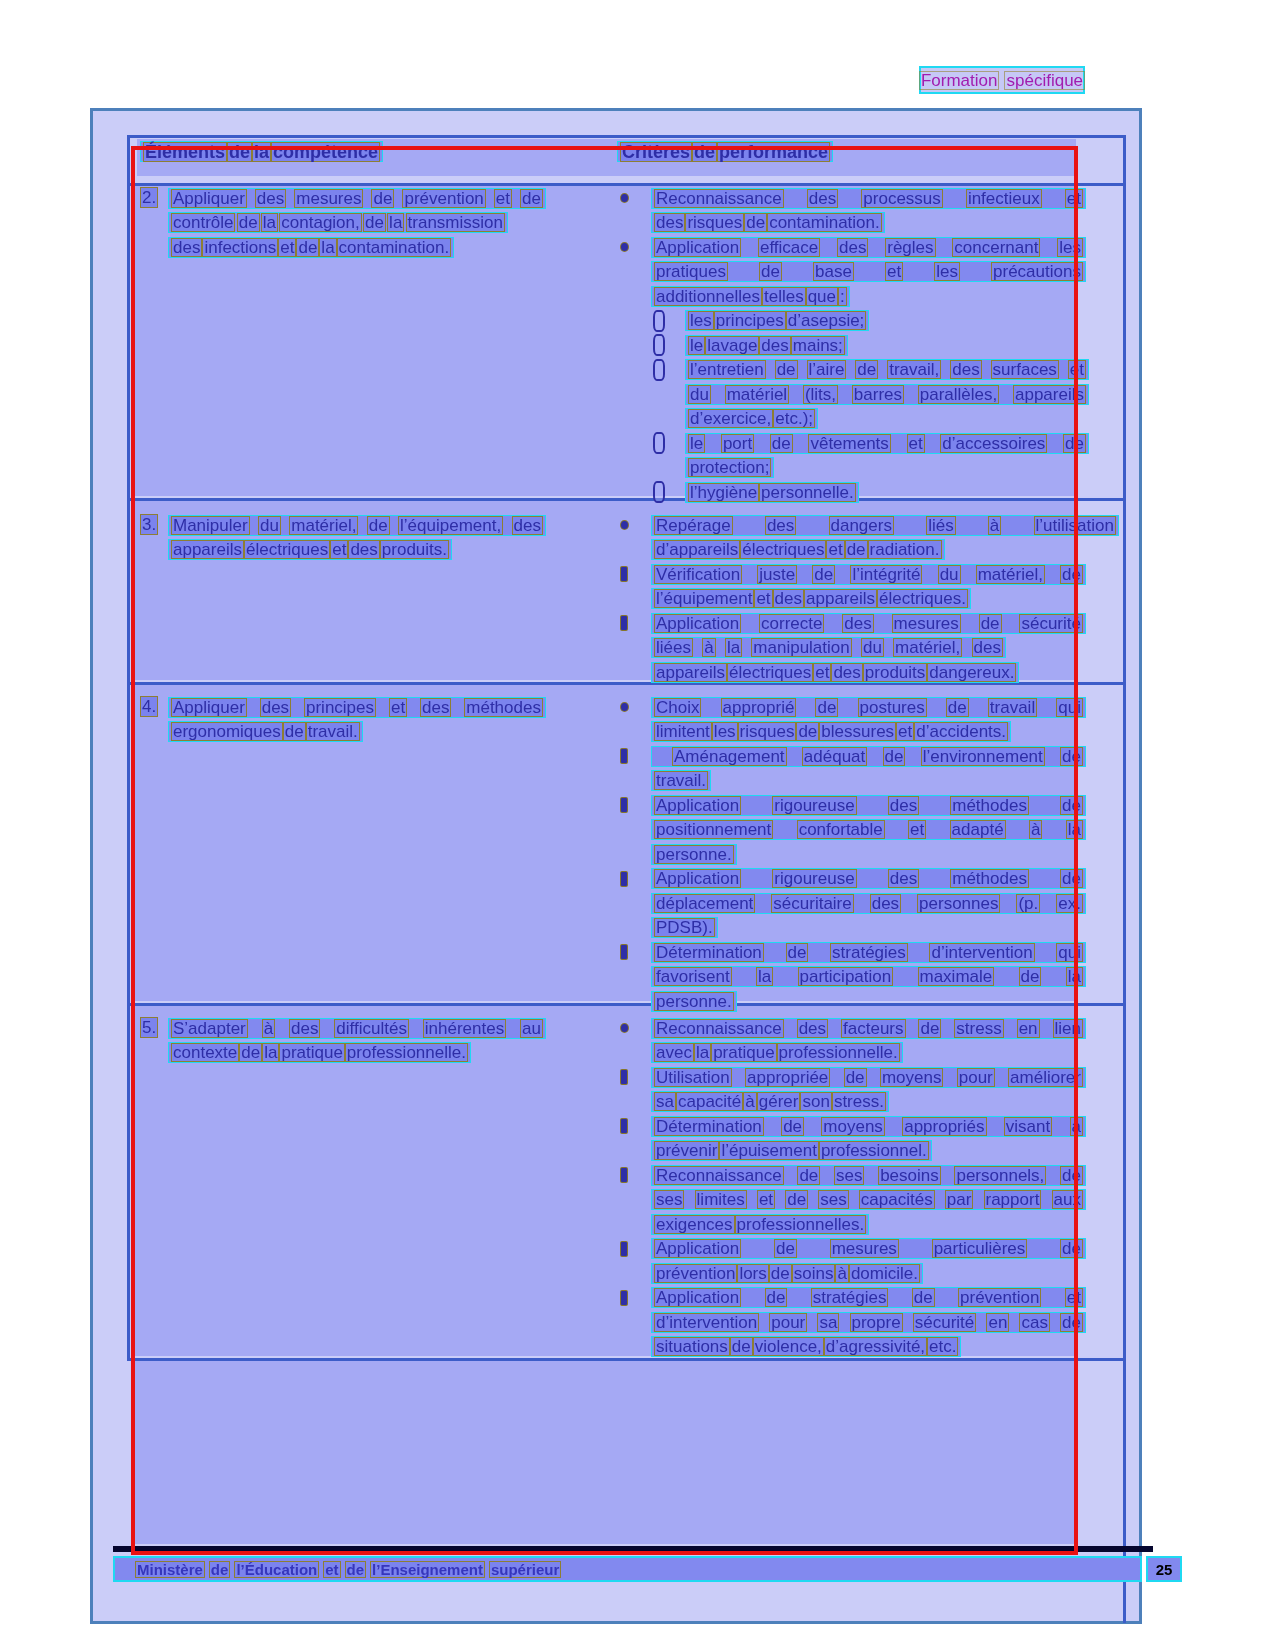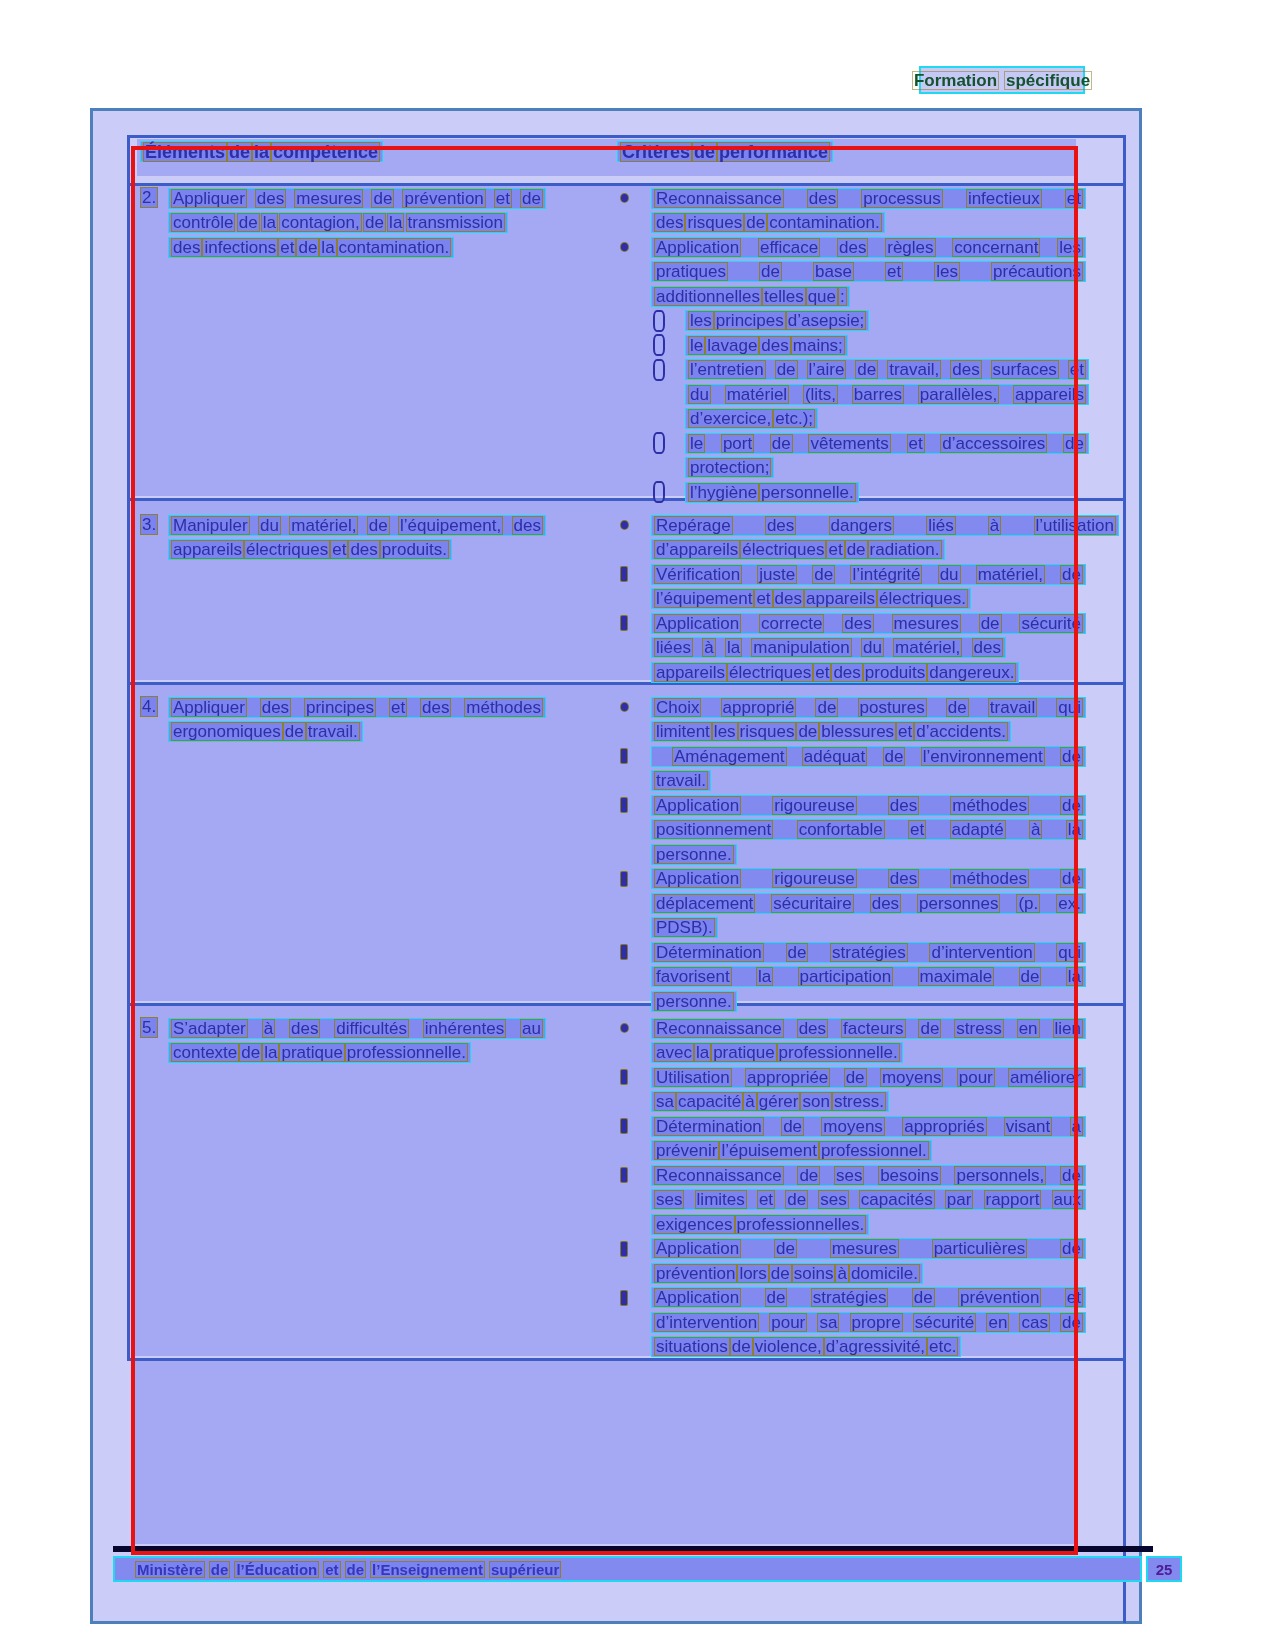--- a/index.html
+++ b/index.html
@@ -47,41 +47,41 @@
   .num{width:28px;flex:none;}
   .mk{width:34px;flex:none;display:flex;align-items:center;}
 
   .ln{display:inline-flex;align-items:center;border:1px solid var(--cyan);
       background:var(--linebg);padding:1px 2px;height:21px;box-sizing:border-box;}
   .ln.j{display:flex;justify-content:space-between;}
   .w{border:1px solid var(--olive);background:var(--wordbg);padding:0 1px;white-space:pre;
      font-size:17px;line-height:17px;color:var(--text);}
   .w-b{font-weight:bold;font-size:18px;line-height:18px;}
   .w-sm{font-size:15px;line-height:15px;font-weight:bold;color:#3636bc;}
-  .w-light{background:transparent;border-color:rgba(143,125,31,.55);color:#14532d;font-weight:bold;}
+  .w-light{background:transparent;border-color:rgba(143,125,31,.55);color:#a21caf;font-weight:normal;}
 
   .dot{width:7px;height:8px;border-radius:50%;background:var(--text);border:1px solid var(--olive);margin-left:3px;}
   .bar{width:6px;height:14px;border-radius:2px;background:var(--text);border:1px solid var(--olive);margin-left:3px;}
   .cap{width:8px;height:18px;border:2px solid var(--text);border-radius:4px / 7px;background:rgba(170,175,250,.45);margin-left:2px;}
 
   .red-box{position:absolute;left:131px;top:146px;width:947px;height:1409px;
     border:4px solid var(--red);box-sizing:border-box;z-index:40;}
 
   .label-formation{position:absolute;left:919px;top:66px;width:166px;height:28px;z-index:10;
     border:2px solid var(--cyan);background:#c6c8f6;box-sizing:border-box;
     display:flex;align-items:center;justify-content:center;gap:5px;}
 
   .navy-rule{position:absolute;left:113px;top:1546px;width:1040px;height:6px;background:var(--navy);z-index:30;}
   .footer-band{position:absolute;left:113px;top:1556px;width:1029px;height:26px;z-index:20;
     border:2px solid var(--cyan);background:var(--linebg);box-sizing:border-box;
     display:flex;align-items:center;padding-left:20px;gap:4px;}
   .page-box{position:absolute;left:1146px;top:1556px;width:36px;height:26px;z-index:21;
     border:2px solid var(--cyan);background:var(--linebg);box-sizing:border-box;
     display:flex;align-items:center;justify-content:center;
-    font-size:15px;font-weight:bold;color:#4c1d95;}
+    font-size:15px;font-weight:bold;color:#000000;}
 </style>
 </head>
 <body>
 
 <div class="stage">
 
   <div class="label-formation">
       <span class="w w-light">Formation</span>
       <span class="w w-light">spécifique</span>
     </div>

